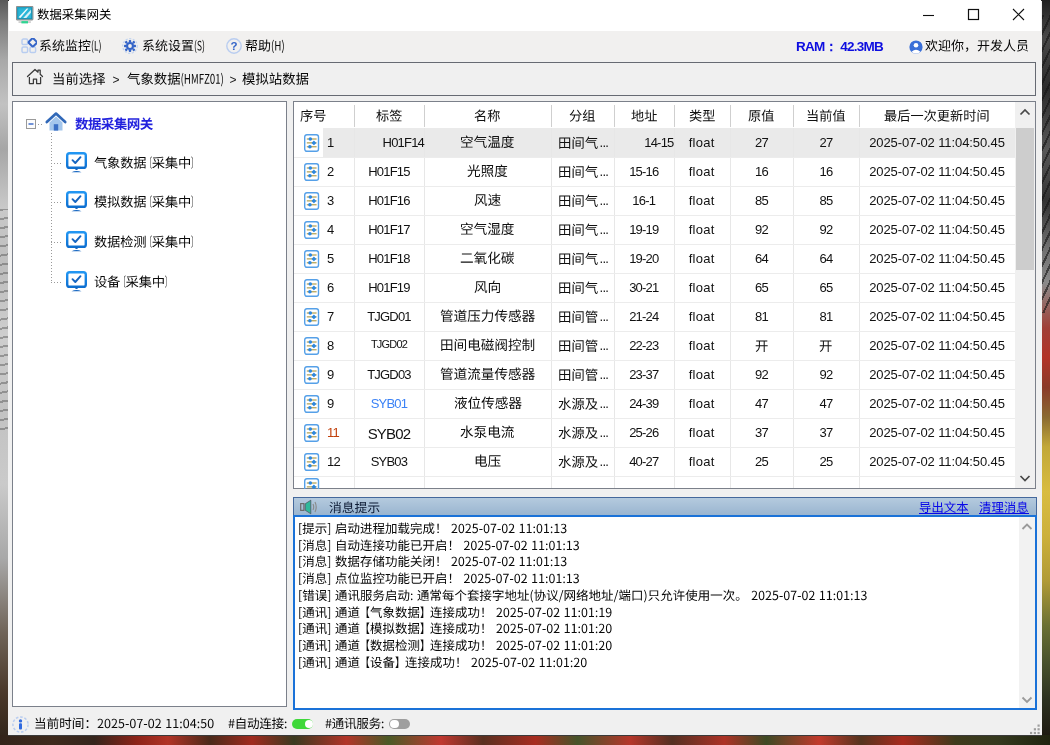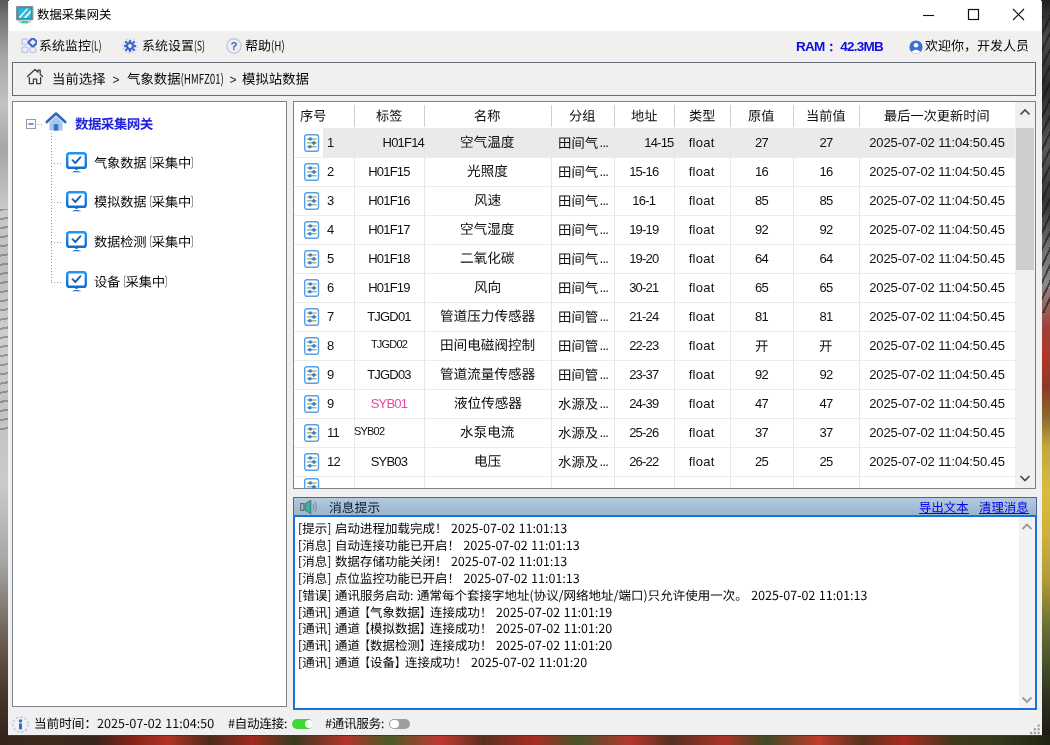--- a/index.html
+++ b/index.html
@@ -459,21 +459,21 @@
       <g stroke="#a08a28" stroke-width="1">
         <path d="M2.8 5 H12.6"></path>
         <path d="M2.8 8.9 H12.6"></path>
         <path d="M2.8 12.8 H12.6"></path>
       </g>
       <circle cx="6.3" cy="5" r="1.8" fill="#2b87e0"></circle>
       <rect x="8.2" y="7.2" width="3.4" height="3.4" transform="rotate(45 9.9 8.9)" fill="#2b87e0"></rect>
       <circle cx="5.9" cy="12.8" r="1.8" fill="#2b87e0"></circle>
     </svg>
     <div style="position:absolute;left:327px;top:396.0px;font-family:'Liberation Sans',sans-serif;font-size:13px;color:#111;letter-spacing:-0.8px;">9</div>
-    <div style="position:absolute;left:354.0px;top:396.0px;width:70px;text-align:center;font-family:'Liberation Sans',sans-serif;font-size:13px;color:#ec4899;letter-spacing:-0.8px;">SYB01</div>
+    <div style="position:absolute;left:354.0px;top:396.0px;width:70px;text-align:center;font-family:'Liberation Sans',sans-serif;font-size:13px;color:#3b82f6;letter-spacing:-0.8px;">SYB01</div>
     <svg style="position:absolute;left:453.5px;top:396.4px" width="69.0" height="15.5">
       <path d="M8.7 6.5C9.2 7 9.8 7.6 10 8.1L10.5 7.6C10.3 7.2 9.8 6.5 9.3 6.1ZM1.2 1.5C1.9 2.1 2.8 2.9 3.1 3.4L3.8 2.8C3.4 2.2 2.6 1.5 1.9 1ZM0.6 5.2C1.3 5.7 2.1 6.4 2.6 6.9L3.2 6.2C2.8 5.7 1.9 5.1 1.2 4.6ZM0.9 12.1 1.7 12.7C2.3 11.4 2.9 9.8 3.4 8.4L2.6 7.9C2.1 9.3 1.4 11.1 0.9 12.1ZM7.6 0.8C7.8 1.2 8 1.6 8.2 2H4V3H13V2H9.3C9.1 1.6 8.8 1 8.6 0.5ZM8.6 5.7H11.5C11.1 7.2 10.5 8.5 9.7 9.5C9 8.6 8.5 7.6 8.1 6.5C8.3 6.3 8.4 6 8.6 5.7ZM8.6 3.2C8.1 4.8 7.2 6.7 6 7.9C6.1 8.1 6.5 8.4 6.6 8.6C6.9 8.2 7.3 7.8 7.6 7.4C8 8.4 8.5 9.4 9.1 10.2C8.2 11.1 7.2 11.8 6.1 12.3C6.3 12.5 6.6 12.8 6.7 13.1C7.8 12.6 8.8 11.9 9.7 10.9C10.5 11.8 11.4 12.5 12.4 13C12.6 12.8 12.9 12.4 13.1 12.2C12.1 11.8 11.1 11.1 10.3 10.2C11.4 8.9 12.2 7.2 12.6 5L12 4.8L11.8 4.9H9C9.2 4.4 9.4 3.9 9.5 3.5ZM5.8 3.2C5.4 4.7 4.4 6.5 3.3 7.7C3.5 7.8 3.8 8.1 4 8.3C4.3 7.9 4.6 7.5 5 7V13H5.9V5.5C6.2 4.8 6.5 4.1 6.8 3.5Z M18.6 3V4H26V3ZM19.5 5C19.9 6.9 20.3 9.5 20.4 10.9L21.4 10.6C21.3 9.2 20.9 6.7 20.4 4.8ZM21.4 0.7C21.6 1.4 21.9 2.3 22 2.9L23 2.6C22.9 2 22.6 1.1 22.3 0.4ZM18 11.5V12.5H26.6V11.5H23.8C24.3 9.7 24.8 7 25.2 4.9L24.1 4.7C23.9 6.8 23.3 9.7 22.8 11.5ZM17.5 0.6C16.7 2.7 15.4 4.7 14.1 6C14.3 6.3 14.6 6.8 14.7 7C15.2 6.6 15.6 6 16 5.4V13H17.1V3.8C17.6 2.9 18.1 1.9 18.5 0.9Z M30.8 0.6C30.1 2.7 28.8 4.7 27.4 6C27.6 6.3 27.9 6.8 28 7C28.5 6.6 28.9 6 29.4 5.4V13H30.4V3.8C30.9 2.9 31.4 1.9 31.8 0.9ZM33.6 10.3C34.9 11.1 36.4 12.3 37.1 13.1L37.9 12.3C37.5 11.9 37 11.5 36.4 11C37.5 9.9 38.6 8.6 39.4 7.7L38.7 7.2L38.5 7.3H34.2L34.7 5.7H40.2V4.7H34.9L35.4 3.1H39.5V2.1H35.6L36 0.7L35 0.6L34.6 2.1H31.9V3.1H34.4L33.9 4.7H31.2V5.7H33.6C33.3 6.6 33 7.5 32.8 8.2H37.7C37.1 8.9 36.3 9.7 35.6 10.5C35.2 10.2 34.7 9.9 34.3 9.6Z M44 3.7V4.4H48.3V3.7ZM44.4 9.4V11.7C44.4 12.7 44.8 12.9 46.4 12.9C46.7 12.9 49.1 12.9 49.5 12.9C50.8 12.9 51.2 12.5 51.3 10.8C51 10.8 50.6 10.6 50.3 10.5C50.3 11.9 50.2 12.1 49.4 12.1C48.9 12.1 46.8 12.1 46.4 12.1C45.5 12.1 45.4 12 45.4 11.7V9.4ZM46.4 9.2C47.1 9.8 47.9 10.7 48.2 11.3L49.1 10.9C48.7 10.3 47.9 9.4 47.2 8.8ZM51.2 9.8C51.7 10.6 52.4 11.7 52.6 12.4L53.6 12C53.3 11.3 52.6 10.2 52.1 9.5ZM42.8 9.8C42.5 10.5 42 11.5 41.4 12.2L42.4 12.6C42.9 11.9 43.4 10.9 43.7 10.1ZM45 6H47.2V7.4H45ZM44.2 5.2V8.1H48V5.2ZM42.5 1.9V4C42.5 5.3 42.4 7.3 41.4 8.7C41.6 8.8 42 9.1 42.1 9.3C43.3 7.8 43.5 5.5 43.5 4V2.8H48.8C49 4.4 49.3 5.8 49.8 6.8C49.3 7.4 48.7 7.9 48 8.3C48.2 8.4 48.6 8.8 48.7 9C49.3 8.6 49.8 8.2 50.3 7.7C50.9 8.6 51.6 9.1 52.4 9.1C53.3 9.1 53.7 8.6 53.8 6.9C53.6 6.8 53.2 6.6 53 6.4C52.9 7.7 52.8 8.2 52.5 8.2C52 8.2 51.4 7.7 51 7C51.8 6 52.5 4.9 52.9 3.6L52 3.4C51.6 4.4 51.1 5.3 50.5 6.1C50.2 5.2 49.9 4.1 49.7 2.8H53.7V1.9H52.1L52.6 1.5C52.2 1.2 51.5 0.8 50.9 0.5L50.3 1C50.8 1.2 51.4 1.6 51.8 1.9H49.6C49.6 1.5 49.6 1 49.6 0.5H48.6C48.6 1 48.6 1.5 48.7 1.9Z M57.1 2H59.4V4H57.1ZM62.9 2H65.3V4H62.9ZM62.8 5.4C63.3 5.6 64 5.9 64.5 6.3H60.5C60.9 5.8 61.1 5.4 61.3 4.9L60.3 4.7V1.2H56.1V4.8H60.3C60 5.3 59.7 5.8 59.4 6.3H55.1V7.2H58.5C57.5 8 56.3 8.7 54.8 9.3C55 9.5 55.3 9.8 55.4 10.1L56.1 9.7V13.1H57.1V12.7H59.4V13H60.3V8.9H57.7C58.5 8.3 59.2 7.8 59.8 7.2H62.3C62.9 7.8 63.6 8.4 64.5 8.9H61.9V13.1H62.9V12.7H65.3V13H66.3V9.7L67 10C67.1 9.7 67.4 9.3 67.6 9.1C66.1 8.8 64.6 8.1 63.6 7.2H67.3V6.3H64.9L65.3 5.9C64.8 5.5 64 5.1 63.3 4.8ZM61.9 1.2V4.8H66.3V1.2ZM57.1 11.8V9.8H59.4V11.8ZM62.9 11.8V9.8H65.3V11.8Z" fill="#111111"></path>
     </svg>
     <svg style="position:absolute;left:558.4px;top:396.5px" width="41.2" height="15.3">
       <path d="M1 4V5H4.2C3.6 7.6 2.2 9.7 0.5 10.8C0.8 10.9 1.2 11.3 1.3 11.6C3.2 10.2 4.8 7.7 5.5 4.2L4.8 3.9L4.6 4ZM10.9 3.1C10.3 4 9.2 5.2 8.3 6C7.9 5.3 7.6 4.6 7.3 3.8V0.6H6.2V11.5C6.2 11.7 6.1 11.8 5.9 11.8C5.7 11.8 5 11.8 4.2 11.8C4.4 12.1 4.5 12.6 4.6 12.9C5.6 12.9 6.3 12.9 6.7 12.7C7.1 12.5 7.3 12.2 7.3 11.5V5.8C8.5 8.3 10.2 10.4 12.3 11.5C12.5 11.2 12.8 10.8 13.1 10.5C11.4 9.8 10 8.4 8.8 6.7C9.8 5.9 11 4.7 11.9 3.7Z M20.6 6.3H24.7V7.5H20.6ZM20.6 4.4H24.7V5.6H20.6ZM20.2 9C19.8 9.9 19.2 10.9 18.6 11.5C18.8 11.7 19.2 11.9 19.4 12.1C20 11.4 20.6 10.3 21.1 9.3ZM24 9.3C24.5 10.1 25.1 11.3 25.4 11.9L26.4 11.5C26 10.9 25.4 9.8 24.8 8.9ZM14.6 1.4C15.3 1.8 16.3 2.5 16.8 2.9L17.4 2.1C16.9 1.7 15.9 1.1 15.2 0.7ZM13.9 5C14.7 5.4 15.7 6.1 16.2 6.4L16.8 5.6C16.2 5.3 15.2 4.7 14.5 4.3ZM14.2 12.1 15.1 12.7C15.7 11.4 16.5 9.8 17 8.3L16.2 7.8C15.6 9.3 14.8 11.1 14.2 12.1ZM17.9 1.2V4.9C17.9 7.1 17.8 10.1 16.3 12.3C16.5 12.4 16.9 12.6 17.1 12.8C18.7 10.6 18.9 7.2 18.9 4.9V2.1H26.1V1.2ZM22.1 2.3C22 2.7 21.9 3.2 21.7 3.7H19.7V8.3H22.1V11.8C22.1 11.9 22 12 21.9 12C21.7 12 21.1 12 20.5 12C20.6 12.2 20.7 12.6 20.8 12.9C21.7 12.9 22.2 12.9 22.6 12.7C23 12.6 23.1 12.3 23.1 11.8V8.3H25.6V3.7H22.7C22.9 3.3 23 2.9 23.2 2.5Z M28 1.3V2.3H30.4V3.4C30.4 5.8 30.2 9.2 27.3 11.8C27.5 12 27.9 12.4 28 12.7C30.3 10.5 31.1 7.9 31.3 5.6C32 7.5 33 9 34.3 10.2C33.2 11.1 31.9 11.6 30.5 12C30.7 12.2 31 12.6 31.1 12.8C32.5 12.4 33.9 11.8 35.1 10.9C36.2 11.7 37.5 12.4 39 12.8C39.2 12.5 39.5 12 39.7 11.8C38.2 11.5 37 10.9 35.9 10.2C37.3 8.9 38.4 7.1 39 4.7L38.3 4.5L38.1 4.5H35.6C35.8 3.5 36.1 2.3 36.3 1.3ZM35.1 9.6C33.3 8 32.1 5.7 31.4 2.9V2.3H35.1C34.8 3.4 34.5 4.6 34.2 5.5H37.7C37.2 7.2 36.3 8.5 35.1 9.6Z" fill="#111111"></path>
     </svg>
     <div style="position:absolute;left:599.6px;top:396.0px;font-family:'Liberation Sans',sans-serif;font-size:13px;color:#111;letter-spacing:-0.8px;">...</div>
     <div style="position:absolute;left:614.0px;top:396.0px;width:59.5px;text-align:center;font-family:'Liberation Sans',sans-serif;font-size:13px;color:#111;letter-spacing:-0.8px;">24-39</div>
     <div style="position:absolute;left:673.5px;top:396.0px;width:56.5px;text-align:center;font-family:'Liberation Sans',sans-serif;font-size:13px;color:#111;letter-spacing:-0.8px;letter-spacing:0.3px">float</div>
     <div style="position:absolute;left:730.0px;top:396.0px;width:63px;text-align:center;font-family:'Liberation Sans',sans-serif;font-size:13px;color:#111;letter-spacing:-0.8px;">47</div>
@@ -483,22 +483,22 @@
       <rect x="0.7" y="0.7" width="13.8" height="16.6" rx="2.2" fill="none" stroke="#55a0e8" stroke-width="1.4"></rect>
       <g stroke="#a08a28" stroke-width="1">
         <path d="M2.8 5 H12.6"></path>
         <path d="M2.8 8.9 H12.6"></path>
         <path d="M2.8 12.8 H12.6"></path>
       </g>
       <circle cx="6.3" cy="5" r="1.8" fill="#2b87e0"></circle>
       <rect x="8.2" y="7.2" width="3.4" height="3.4" transform="rotate(45 9.9 8.9)" fill="#2b87e0"></rect>
       <circle cx="5.9" cy="12.8" r="1.8" fill="#2b87e0"></circle>
     </svg>
-    <div style="position:absolute;left:327px;top:425.0px;font-family:'Liberation Sans',sans-serif;font-size:13px;color:#0f172a;letter-spacing:-0.8px;">11</div>
-    <div style="position:absolute;left:354.0px;top:425.0px;width:70px;text-align:left;font-family:'Liberation Sans',sans-serif;font-size:11px;color:#111;letter-spacing:-0.8px;">SYB02</div>
+    <div style="position:absolute;left:327px;top:425.0px;font-family:'Liberation Sans',sans-serif;font-size:13px;color:#c2410c;letter-spacing:-0.8px;">11</div>
+    <div style="position:absolute;left:354.0px;top:425.0px;width:70px;text-align:center;font-family:'Liberation Sans',sans-serif;font-size:15px;color:#111;letter-spacing:-0.8px;">SYB02</div>
     <svg style="position:absolute;left:460.3px;top:425.4px" width="55.4" height="15.5">
       <path d="M1 4V5.1H4.3C3.7 7.8 2.3 9.8 0.5 10.9C0.8 11.1 1.2 11.5 1.4 11.7C3.3 10.4 4.9 7.8 5.5 4.2L4.9 4L4.7 4ZM11.1 3.1C10.4 4 9.4 5.2 8.5 6.1C8.1 5.4 7.7 4.6 7.4 3.9V0.6H6.3V11.7C6.3 11.9 6.2 12 6 12C5.8 12 5.1 12 4.3 12C4.4 12.3 4.6 12.8 4.7 13.1C5.7 13.1 6.4 13 6.8 12.9C7.2 12.7 7.4 12.3 7.4 11.7V5.9C8.6 8.4 10.4 10.5 12.5 11.6C12.7 11.3 13 10.9 13.3 10.7C11.6 9.9 10.1 8.5 9 6.8C9.9 6 11.1 4.8 12 3.8Z M18.1 4H23.8V5.5H18.1ZM14.9 1.2V2H18.3C17.2 3.1 15.7 4.1 14.2 4.7C14.4 4.8 14.7 5.2 14.9 5.4C15.6 5.1 16.4 4.7 17.1 4.2V6.3H24.8V3.2H18.4C18.8 2.8 19.2 2.4 19.6 2H25.9V1.2ZM18.5 7.8 18.3 7.8H14.8V8.7H18C17.3 10.2 15.9 11.2 14.3 11.8C14.5 12 14.8 12.4 14.9 12.6C16.9 11.9 18.6 10.4 19.3 8L18.7 7.7ZM20 6.5V11.9C20 12.1 19.9 12.1 19.7 12.1C19.6 12.1 18.9 12.1 18.3 12.1C18.4 12.4 18.5 12.8 18.6 13C19.5 13 20.1 13 20.5 12.9C20.9 12.7 21 12.5 21 11.9V9C22.3 10.6 24 11.9 25.9 12.5C26.1 12.3 26.4 11.8 26.7 11.6C25.3 11.2 24 10.6 23 9.7C23.8 9.2 24.8 8.6 25.6 7.9L24.7 7.3C24.1 7.9 23.2 8.6 22.3 9.1C21.8 8.6 21.4 8.1 21 7.5V6.5Z M33.3 6.4V8.4H30V6.4ZM34.4 6.4H37.9V8.4H34.4ZM33.3 5.5H30V3.5H33.3ZM34.4 5.5V3.5H37.9V5.5ZM28.9 2.5V10.2H30V9.4H33.3V10.8C33.3 12.4 33.8 12.8 35.3 12.8C35.7 12.8 38 12.8 38.3 12.8C39.8 12.8 40.1 12.1 40.3 10C40 10 39.5 9.8 39.3 9.6C39.2 11.3 39 11.8 38.3 11.8C37.8 11.8 35.8 11.8 35.4 11.8C34.6 11.8 34.4 11.6 34.4 10.8V9.4H39V2.5H34.4V0.6H33.3V2.5Z M48.6 7.1V12.5H49.6V7.1ZM46.2 7V8.4C46.2 9.7 46.1 11.2 44.4 12.3C44.6 12.5 45 12.8 45.1 13C46.9 11.7 47.2 10 47.2 8.5V7ZM51.1 7V11.4C51.1 12.2 51.1 12.4 51.3 12.6C51.5 12.8 51.8 12.8 52.1 12.8C52.2 12.8 52.6 12.8 52.8 12.8C53 12.8 53.3 12.8 53.4 12.7C53.6 12.6 53.7 12.4 53.8 12.1C53.8 11.9 53.9 11.2 53.9 10.6C53.7 10.5 53.4 10.4 53.2 10.2C53.2 10.9 53.2 11.3 53.1 11.6C53.1 11.8 53.1 11.9 53 11.9C52.9 12 52.8 12 52.7 12C52.6 12 52.4 12 52.3 12C52.2 12 52.1 12 52.1 11.9C52 11.9 52 11.7 52 11.5V7ZM42 1.4C42.8 1.9 43.8 2.7 44.3 3.2L44.9 2.4C44.4 1.9 43.4 1.2 42.6 0.7ZM41.3 5.2C42.2 5.6 43.3 6.2 43.8 6.7L44.4 5.8C43.8 5.4 42.8 4.8 41.9 4.4ZM41.7 12.2 42.5 12.9C43.3 11.6 44.3 9.9 45 8.5L44.3 7.8C43.5 9.3 42.4 11.1 41.7 12.2ZM48.4 0.8C48.6 1.2 48.8 1.8 49 2.3H45.1V3.2H47.8C47.2 4 46.5 4.9 46.2 5.2C45.9 5.4 45.5 5.5 45.3 5.6C45.4 5.8 45.5 6.3 45.6 6.5C46 6.4 46.6 6.3 52.2 6C52.5 6.3 52.7 6.7 52.8 6.9L53.7 6.4C53.2 5.6 52.1 4.4 51.3 3.4L50.5 3.9C50.8 4.3 51.2 4.7 51.5 5.1L47.3 5.4C47.8 4.8 48.4 3.9 49 3.2H53.7V2.3H50C49.9 1.8 49.6 1.1 49.3 0.5Z" fill="#111111"></path>
     </svg>
     <svg style="position:absolute;left:558.4px;top:425.5px" width="41.2" height="15.3">
       <path d="M1 4V5H4.2C3.6 7.6 2.2 9.7 0.5 10.8C0.8 10.9 1.2 11.3 1.3 11.6C3.2 10.2 4.8 7.7 5.5 4.2L4.8 3.9L4.6 4ZM10.9 3.1C10.3 4 9.2 5.2 8.3 6C7.9 5.3 7.6 4.6 7.3 3.8V0.6H6.2V11.5C6.2 11.7 6.1 11.8 5.9 11.8C5.7 11.8 5 11.8 4.2 11.8C4.4 12.1 4.5 12.6 4.6 12.9C5.6 12.9 6.3 12.9 6.7 12.7C7.1 12.5 7.3 12.2 7.3 11.5V5.8C8.5 8.3 10.2 10.4 12.3 11.5C12.5 11.2 12.8 10.8 13.1 10.5C11.4 9.8 10 8.4 8.8 6.7C9.8 5.9 11 4.7 11.9 3.7Z M20.6 6.3H24.7V7.5H20.6ZM20.6 4.4H24.7V5.6H20.6ZM20.2 9C19.8 9.9 19.2 10.9 18.6 11.5C18.8 11.7 19.2 11.9 19.4 12.1C20 11.4 20.6 10.3 21.1 9.3ZM24 9.3C24.5 10.1 25.1 11.3 25.4 11.9L26.4 11.5C26 10.9 25.4 9.8 24.8 8.9ZM14.6 1.4C15.3 1.8 16.3 2.5 16.8 2.9L17.4 2.1C16.9 1.7 15.9 1.1 15.2 0.7ZM13.9 5C14.7 5.4 15.7 6.1 16.2 6.4L16.8 5.6C16.2 5.3 15.2 4.7 14.5 4.3ZM14.2 12.1 15.1 12.7C15.7 11.4 16.5 9.8 17 8.3L16.2 7.8C15.6 9.3 14.8 11.1 14.2 12.1ZM17.9 1.2V4.9C17.9 7.1 17.8 10.1 16.3 12.3C16.5 12.4 16.9 12.6 17.1 12.8C18.7 10.6 18.9 7.2 18.9 4.9V2.1H26.1V1.2ZM22.1 2.3C22 2.7 21.9 3.2 21.7 3.7H19.7V8.3H22.1V11.8C22.1 11.9 22 12 21.9 12C21.7 12 21.1 12 20.5 12C20.6 12.2 20.7 12.6 20.8 12.9C21.7 12.9 22.2 12.9 22.6 12.7C23 12.6 23.1 12.3 23.1 11.8V8.3H25.6V3.7H22.7C22.9 3.3 23 2.9 23.2 2.5Z M28 1.3V2.3H30.4V3.4C30.4 5.8 30.2 9.2 27.3 11.8C27.5 12 27.9 12.4 28 12.7C30.3 10.5 31.1 7.9 31.3 5.6C32 7.5 33 9 34.3 10.2C33.2 11.1 31.9 11.6 30.5 12C30.7 12.2 31 12.6 31.1 12.8C32.5 12.4 33.9 11.8 35.1 10.9C36.2 11.7 37.5 12.4 39 12.8C39.2 12.5 39.5 12 39.7 11.8C38.2 11.5 37 10.9 35.9 10.2C37.3 8.9 38.4 7.1 39 4.7L38.3 4.5L38.1 4.5H35.6C35.8 3.5 36.1 2.3 36.3 1.3ZM35.1 9.6C33.3 8 32.1 5.7 31.4 2.9V2.3H35.1C34.8 3.4 34.5 4.6 34.2 5.5H37.7C37.2 7.2 36.3 8.5 35.1 9.6Z" fill="#111111"></path>
     </svg>
     <div style="position:absolute;left:599.6px;top:425.0px;font-family:'Liberation Sans',sans-serif;font-size:13px;color:#111;letter-spacing:-0.8px;">...</div>
     <div style="position:absolute;left:614.0px;top:425.0px;width:59.5px;text-align:center;font-family:'Liberation Sans',sans-serif;font-size:13px;color:#111;letter-spacing:-0.8px;">25-26</div>
     <div style="position:absolute;left:673.5px;top:425.0px;width:56.5px;text-align:center;font-family:'Liberation Sans',sans-serif;font-size:13px;color:#111;letter-spacing:-0.8px;letter-spacing:0.3px">float</div>
     <div style="position:absolute;left:730.0px;top:425.0px;width:63px;text-align:center;font-family:'Liberation Sans',sans-serif;font-size:13px;color:#111;letter-spacing:-0.8px;">37</div>
@@ -517,21 +517,21 @@
     </svg>
     <div style="position:absolute;left:327px;top:454.0px;font-family:'Liberation Sans',sans-serif;font-size:13px;color:#111;letter-spacing:-0.8px;">12</div>
     <div style="position:absolute;left:354.0px;top:454.0px;width:70px;text-align:center;font-family:'Liberation Sans',sans-serif;font-size:13px;color:#111;letter-spacing:-0.8px;">SYB03</div>
     <svg style="position:absolute;left:473.9px;top:454.4px" width="28.2" height="15.5">
       <path d="M6.1 6.4V8.4H2.8V6.4ZM7.2 6.4H10.7V8.4H7.2ZM6.1 5.5H2.8V3.5H6.1ZM7.2 5.5V3.5H10.7V5.5ZM1.7 2.5V10.2H2.8V9.4H6.1V10.8C6.1 12.4 6.6 12.8 8.1 12.8C8.5 12.8 10.8 12.8 11.1 12.8C12.6 12.8 12.9 12.1 13.1 10C12.8 10 12.3 9.8 12.1 9.6C12 11.3 11.8 11.8 11.1 11.8C10.6 11.8 8.6 11.8 8.2 11.8C7.4 11.8 7.2 11.6 7.2 10.8V9.4H11.8V2.5H7.2V0.6H6.1V2.5Z M22.9 8.3C23.6 8.9 24.5 9.8 24.8 10.4L25.6 9.8C25.2 9.3 24.4 8.4 23.7 7.8ZM15.2 1.2V5.6C15.2 7.7 15.1 10.5 14 12.5C14.3 12.6 14.7 12.9 14.9 13.1C16 10.9 16.1 7.8 16.1 5.6V2.2H26.6V1.2ZM20.8 2.9V5.8H17.1V6.8H20.8V11.5H16.2V12.5H26.5V11.5H21.9V6.8H25.9V5.8H21.9V2.9Z" fill="#111111"></path>
     </svg>
     <svg style="position:absolute;left:558.4px;top:454.5px" width="41.2" height="15.3">
       <path d="M1 4V5H4.2C3.6 7.6 2.2 9.7 0.5 10.8C0.8 10.9 1.2 11.3 1.3 11.6C3.2 10.2 4.8 7.7 5.5 4.2L4.8 3.9L4.6 4ZM10.9 3.1C10.3 4 9.2 5.2 8.3 6C7.9 5.3 7.6 4.6 7.3 3.8V0.6H6.2V11.5C6.2 11.7 6.1 11.8 5.9 11.8C5.7 11.8 5 11.8 4.2 11.8C4.4 12.1 4.5 12.6 4.6 12.9C5.6 12.9 6.3 12.9 6.7 12.7C7.1 12.5 7.3 12.2 7.3 11.5V5.8C8.5 8.3 10.2 10.4 12.3 11.5C12.5 11.2 12.8 10.8 13.1 10.5C11.4 9.8 10 8.4 8.8 6.7C9.8 5.9 11 4.7 11.9 3.7Z M20.6 6.3H24.7V7.5H20.6ZM20.6 4.4H24.7V5.6H20.6ZM20.2 9C19.8 9.9 19.2 10.9 18.6 11.5C18.8 11.7 19.2 11.9 19.4 12.1C20 11.4 20.6 10.3 21.1 9.3ZM24 9.3C24.5 10.1 25.1 11.3 25.4 11.9L26.4 11.5C26 10.9 25.4 9.8 24.8 8.9ZM14.6 1.4C15.3 1.8 16.3 2.5 16.8 2.9L17.4 2.1C16.9 1.7 15.9 1.1 15.2 0.7ZM13.9 5C14.7 5.4 15.7 6.1 16.2 6.4L16.8 5.6C16.2 5.3 15.2 4.7 14.5 4.3ZM14.2 12.1 15.1 12.7C15.7 11.4 16.5 9.8 17 8.3L16.2 7.8C15.6 9.3 14.8 11.1 14.2 12.1ZM17.9 1.2V4.9C17.9 7.1 17.8 10.1 16.3 12.3C16.5 12.4 16.9 12.6 17.1 12.8C18.7 10.6 18.9 7.2 18.9 4.9V2.1H26.1V1.2ZM22.1 2.3C22 2.7 21.9 3.2 21.7 3.7H19.7V8.3H22.1V11.8C22.1 11.9 22 12 21.9 12C21.7 12 21.1 12 20.5 12C20.6 12.2 20.7 12.6 20.8 12.9C21.7 12.9 22.2 12.9 22.6 12.7C23 12.6 23.1 12.3 23.1 11.8V8.3H25.6V3.7H22.7C22.9 3.3 23 2.9 23.2 2.5Z M28 1.3V2.3H30.4V3.4C30.4 5.8 30.2 9.2 27.3 11.8C27.5 12 27.9 12.4 28 12.7C30.3 10.5 31.1 7.9 31.3 5.6C32 7.5 33 9 34.3 10.2C33.2 11.1 31.9 11.6 30.5 12C30.7 12.2 31 12.6 31.1 12.8C32.5 12.4 33.9 11.8 35.1 10.9C36.2 11.7 37.5 12.4 39 12.8C39.2 12.5 39.5 12 39.7 11.8C38.2 11.5 37 10.9 35.9 10.2C37.3 8.9 38.4 7.1 39 4.7L38.3 4.5L38.1 4.5H35.6C35.8 3.5 36.1 2.3 36.3 1.3ZM35.1 9.6C33.3 8 32.1 5.7 31.4 2.9V2.3H35.1C34.8 3.4 34.5 4.6 34.2 5.5H37.7C37.2 7.2 36.3 8.5 35.1 9.6Z" fill="#111111"></path>
     </svg>
     <div style="position:absolute;left:599.6px;top:454.0px;font-family:'Liberation Sans',sans-serif;font-size:13px;color:#111;letter-spacing:-0.8px;">...</div>
-    <div style="position:absolute;left:614.0px;top:454.0px;width:59.5px;text-align:center;font-family:'Liberation Sans',sans-serif;font-size:13px;color:#111;letter-spacing:-0.8px;">26-22</div>
+    <div style="position:absolute;left:614.0px;top:454.0px;width:59.5px;text-align:center;font-family:'Liberation Sans',sans-serif;font-size:13px;color:#111;letter-spacing:-0.8px;">40-27</div>
     <div style="position:absolute;left:673.5px;top:454.0px;width:56.5px;text-align:center;font-family:'Liberation Sans',sans-serif;font-size:13px;color:#111;letter-spacing:-0.8px;letter-spacing:0.3px">float</div>
     <div style="position:absolute;left:730.0px;top:454.0px;width:63px;text-align:center;font-family:'Liberation Sans',sans-serif;font-size:13px;color:#111;letter-spacing:-0.8px;">25</div>
     <div style="position:absolute;left:793.0px;top:454.0px;width:66px;text-align:center;font-family:'Liberation Sans',sans-serif;font-size:13px;color:#111;letter-spacing:-0.8px;">25</div>
     <div style="position:absolute;left:859.0px;top:454.0px;width:156px;text-align:center;font-family:'Liberation Sans',sans-serif;font-size:13px;color:#111;letter-spacing:-0.8px;letter-spacing:-0.1px">2025-07-02 11:04:50.45</div>
     <svg style="position:absolute;left:304px;top:478.0px" width="16" height="11">
       <rect x="0.7" y="0.7" width="13.8" height="16.6" rx="2.2" fill="none" stroke="#55a0e8" stroke-width="1.4"></rect>
       <g stroke="#a08a28" stroke-width="1">
         <path d="M2.8 5 H12.6"></path>
         <path d="M2.8 8.9 H12.6"></path>
         <path d="M2.8 12.8 H12.6"></path>

